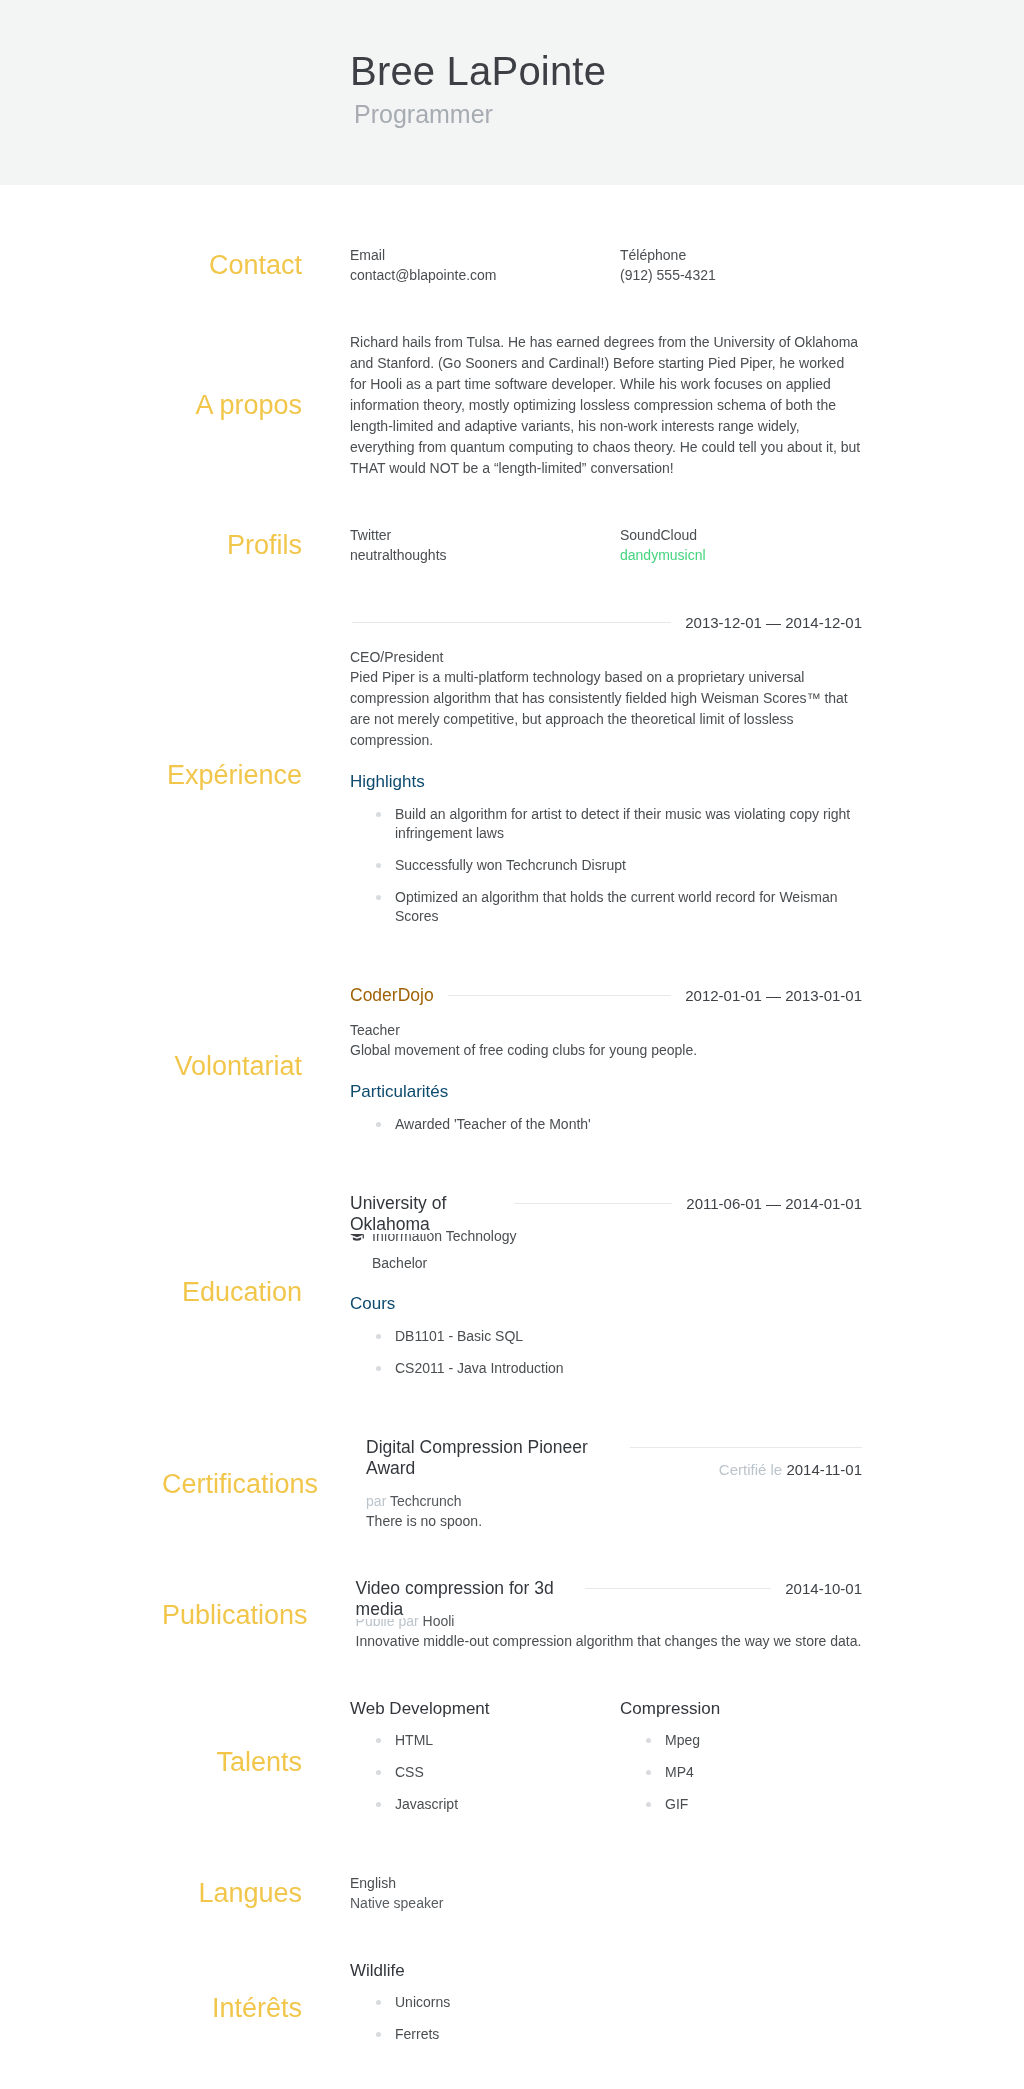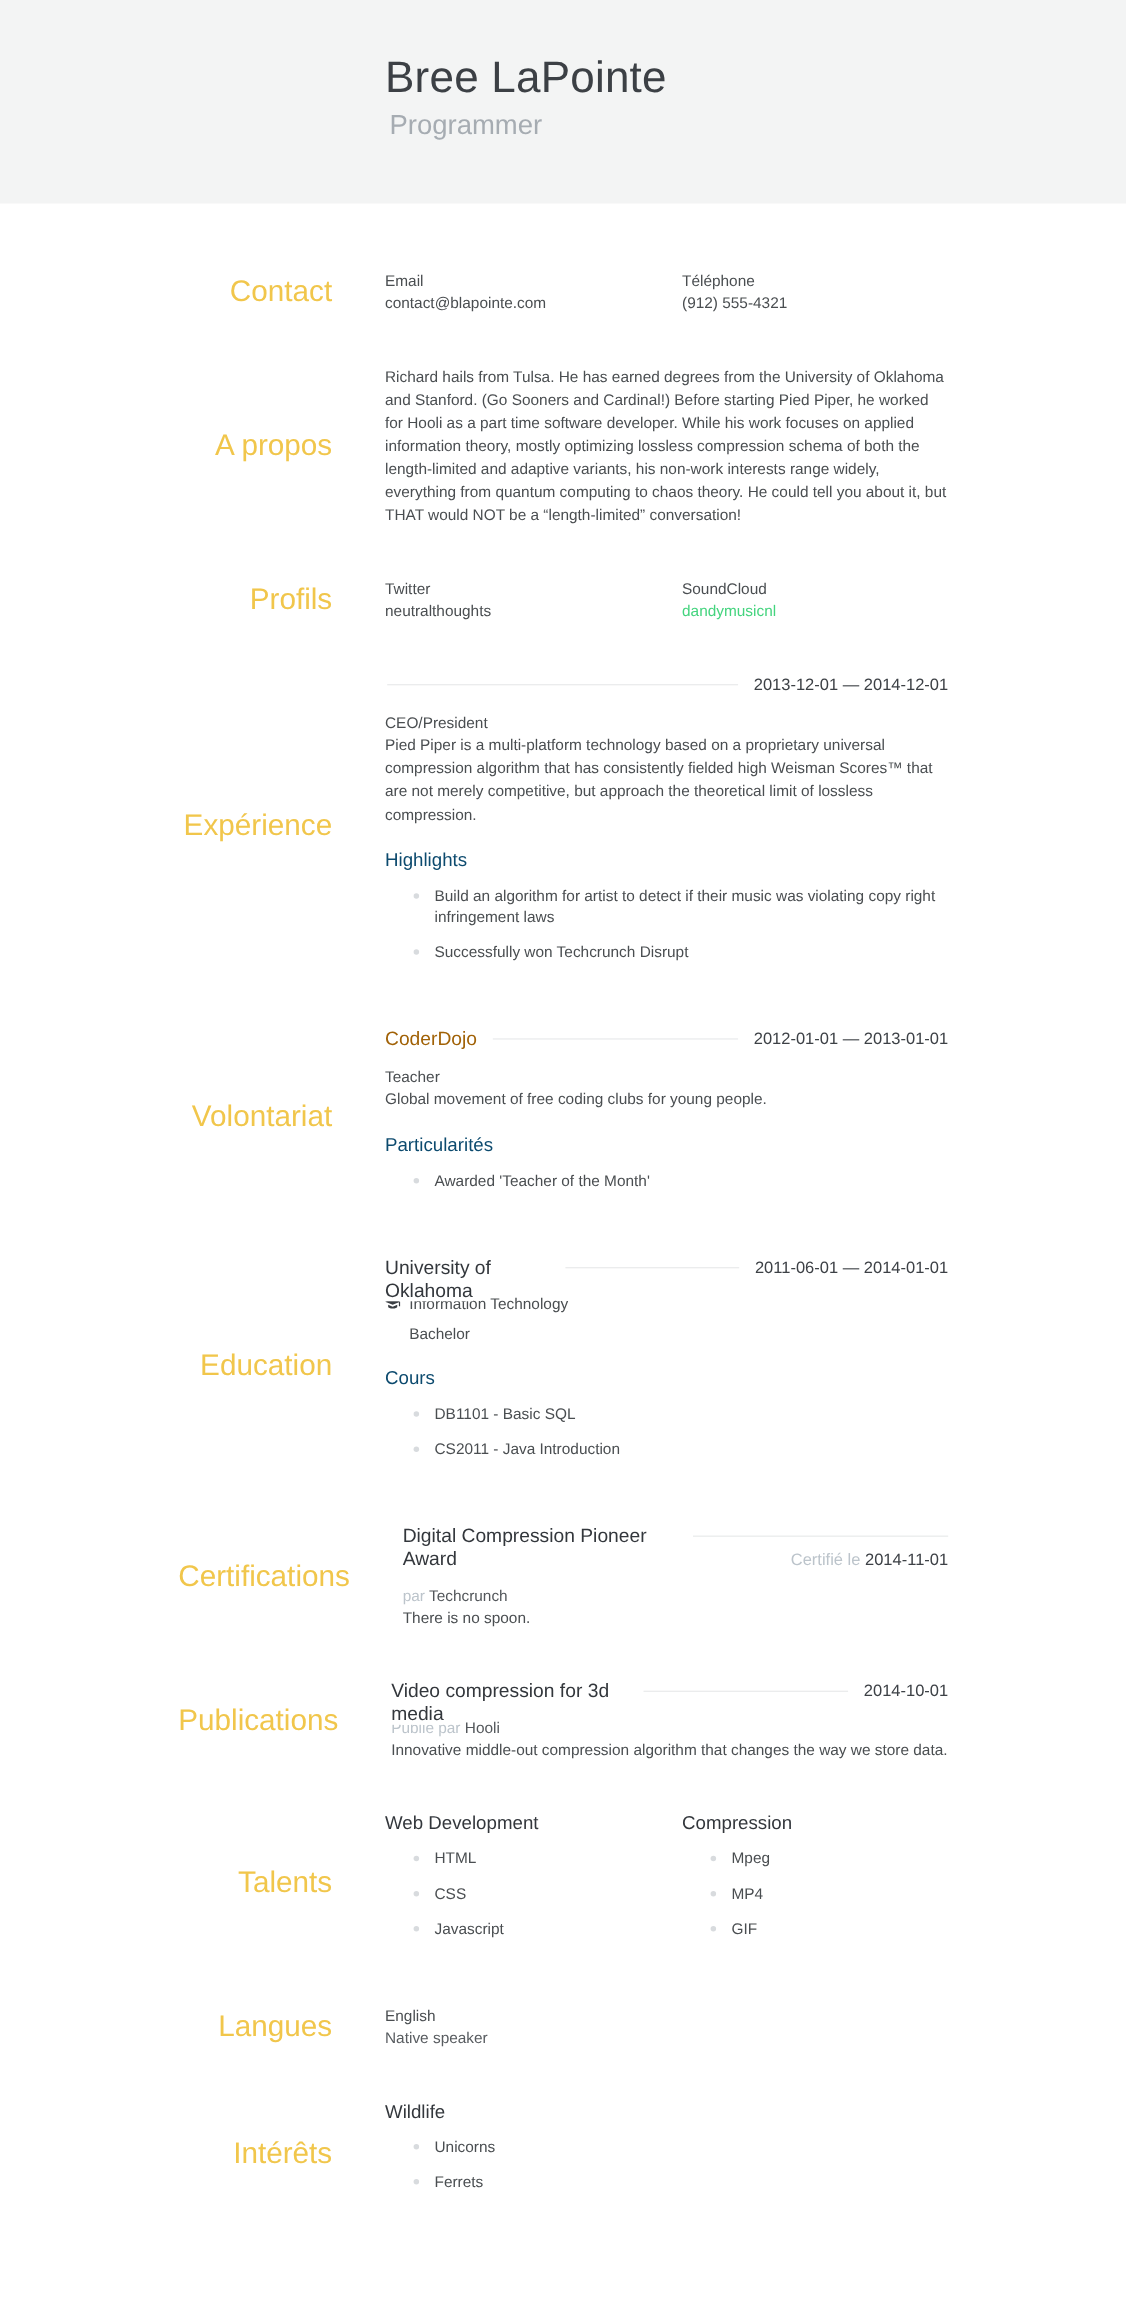--- a/index.html
+++ b/index.html
@@ -188,20 +188,21 @@
         <div class="entry-head">
           <div class="head-rule" style="margin-left:2px;"></div>
           <div class="entry-date">2013-12-01 — 2014-12-01</div>
         </div>
         <div class="position-line">CEO/President</div>
         <p class="body-text summary">Pied Piper is a multi-platform technology based on a proprietary universal compression algorithm that has consistently fielded high Weisman Scores™ that are not merely competitive, but approach the theoretical limit of lossless compression.</p>
         <h3 class="sub-head">Highlights</h3>
         <ul class="dots">
           <li>Build an algorithm for artist to detect if their music was violating copy right infringement laws</li>
           <li>Successfully won Techcrunch Disrupt</li>
+          <li>Optimized an algorithm that holds the current world record for Weisman Scores</li>
         </ul>
       </div>
     </section>
 
     <section class="row">
       <h2 class="sec-title">Volontariat</h2>
       <div class="sec-body">
         <div class="entry-head">
           <h3 class="entry-title">CoderDojo</h3>
           <div class="head-rule"></div>

